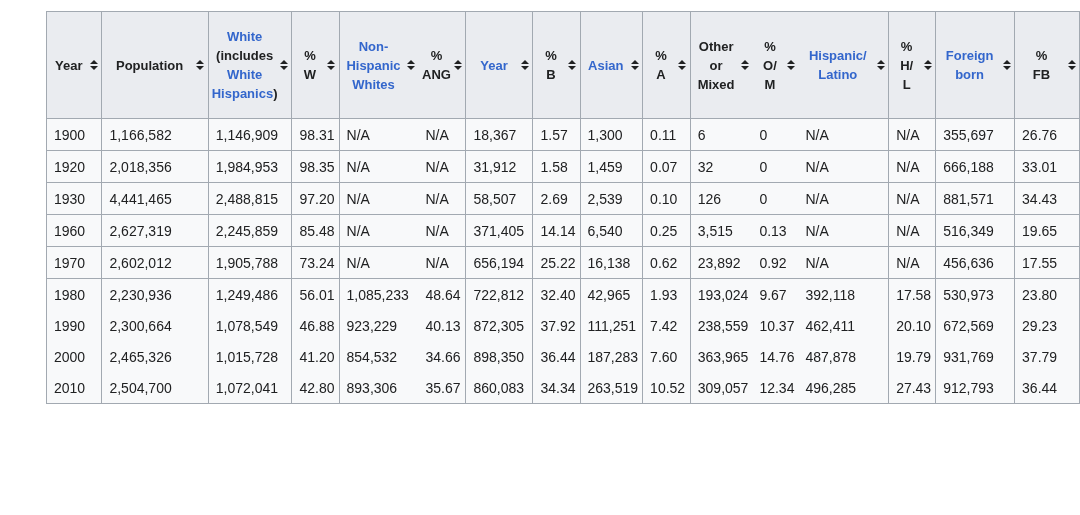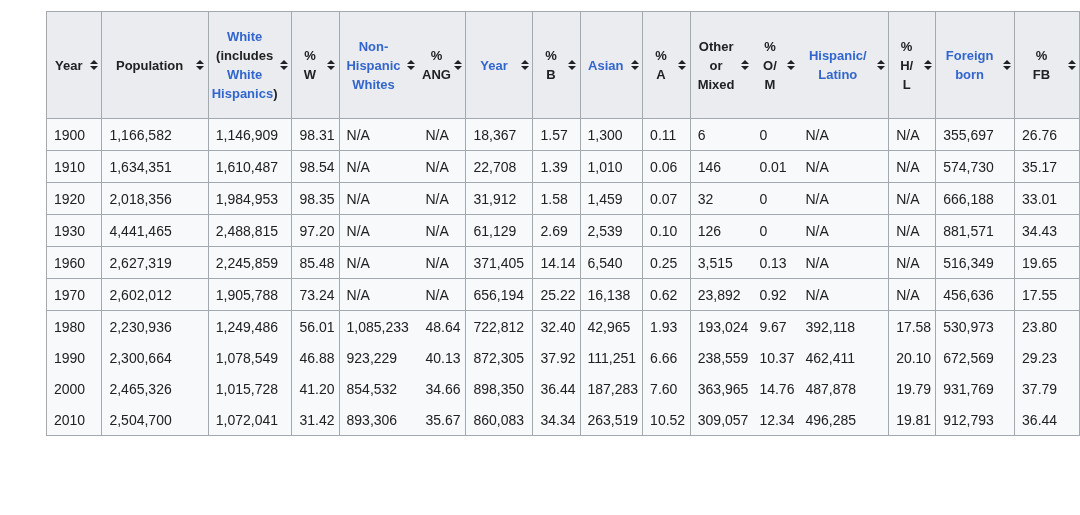--- a/index.html
+++ b/index.html
@@ -147,38 +147,20 @@
           <td>1,300</td>
           <td>0.11</td>
           <td>6</td>
           <td class="nlb">0</td>
           <td class="nlb">N/A</td>
           <td>N/A</td>
           <td>355,697</td>
           <td>26.76</td>
         </tr>
         <tr>
-          <td>1910</td>
-          <td>1,634,351</td>
-          <td>1,610,487</td>
-          <td>98.54</td>
-          <td>N/A</td>
-          <td class="nlb">N/A</td>
-          <td>22,708</td>
-          <td>1.39</td>
-          <td>1,010</td>
-          <td>0.06</td>
-          <td>146</td>
-          <td class="nlb">0.01</td>
-          <td class="nlb">N/A</td>
-          <td>N/A</td>
-          <td>574,730</td>
-          <td>35.17</td>
-        </tr>
-        <tr>
           <td>1920</td>
           <td>2,018,356</td>
           <td>1,984,953</td>
           <td>98.35</td>
           <td>N/A</td>
           <td class="nlb">N/A</td>
           <td>31,912</td>
           <td>1.58</td>
           <td>1,459</td>
           <td>0.07</td>
@@ -189,21 +171,21 @@
           <td>666,188</td>
           <td>33.01</td>
         </tr>
         <tr>
           <td>1930</td>
           <td>4,441,465</td>
           <td>2,488,815</td>
           <td>97.20</td>
           <td>N/A</td>
           <td class="nlb">N/A</td>
-          <td>61,129</td>
+          <td>58,507</td>
           <td>2.69</td>
           <td>2,539</td>
           <td>0.10</td>
           <td>126</td>
           <td class="nlb">0</td>
           <td class="nlb">N/A</td>
           <td>N/A</td>
           <td>881,571</td>
           <td>34.43</td>
         </tr>
@@ -264,21 +246,21 @@
         <tr class="no-bb">
           <td>1990</td>
           <td>2,300,664</td>
           <td>1,078,549</td>
           <td>46.88</td>
           <td>923,229</td>
           <td class="nlb">40.13</td>
           <td>872,305</td>
           <td>37.92</td>
           <td>111,251</td>
-          <td>6.66</td>
+          <td>7.42</td>
           <td>238,559</td>
           <td class="nlb">10.37</td>
           <td class="nlb">462,411</td>
           <td>20.10</td>
           <td>672,569</td>
           <td>29.23</td>
         </tr>
         <tr class="no-bb">
           <td>2000</td>
           <td>2,465,326</td>
@@ -294,29 +276,29 @@
           <td class="nlb">14.76</td>
           <td class="nlb">487,878</td>
           <td>19.79</td>
           <td>931,769</td>
           <td>37.79</td>
         </tr>
         <tr>
           <td>2010</td>
           <td>2,504,700</td>
           <td>1,072,041</td>
-          <td>31.42</td>
+          <td>42.80</td>
           <td>893,306</td>
           <td class="nlb">35.67</td>
           <td>860,083</td>
           <td>34.34</td>
           <td>263,519</td>
           <td>10.52</td>
           <td>309,057</td>
           <td class="nlb">12.34</td>
           <td class="nlb">496,285</td>
-          <td>19.81</td>
+          <td>27.43</td>
           <td>912,793</td>
           <td>36.44</td>
         </tr>
       </tbody>
   </table>
 </div>
 
 </body></html>

